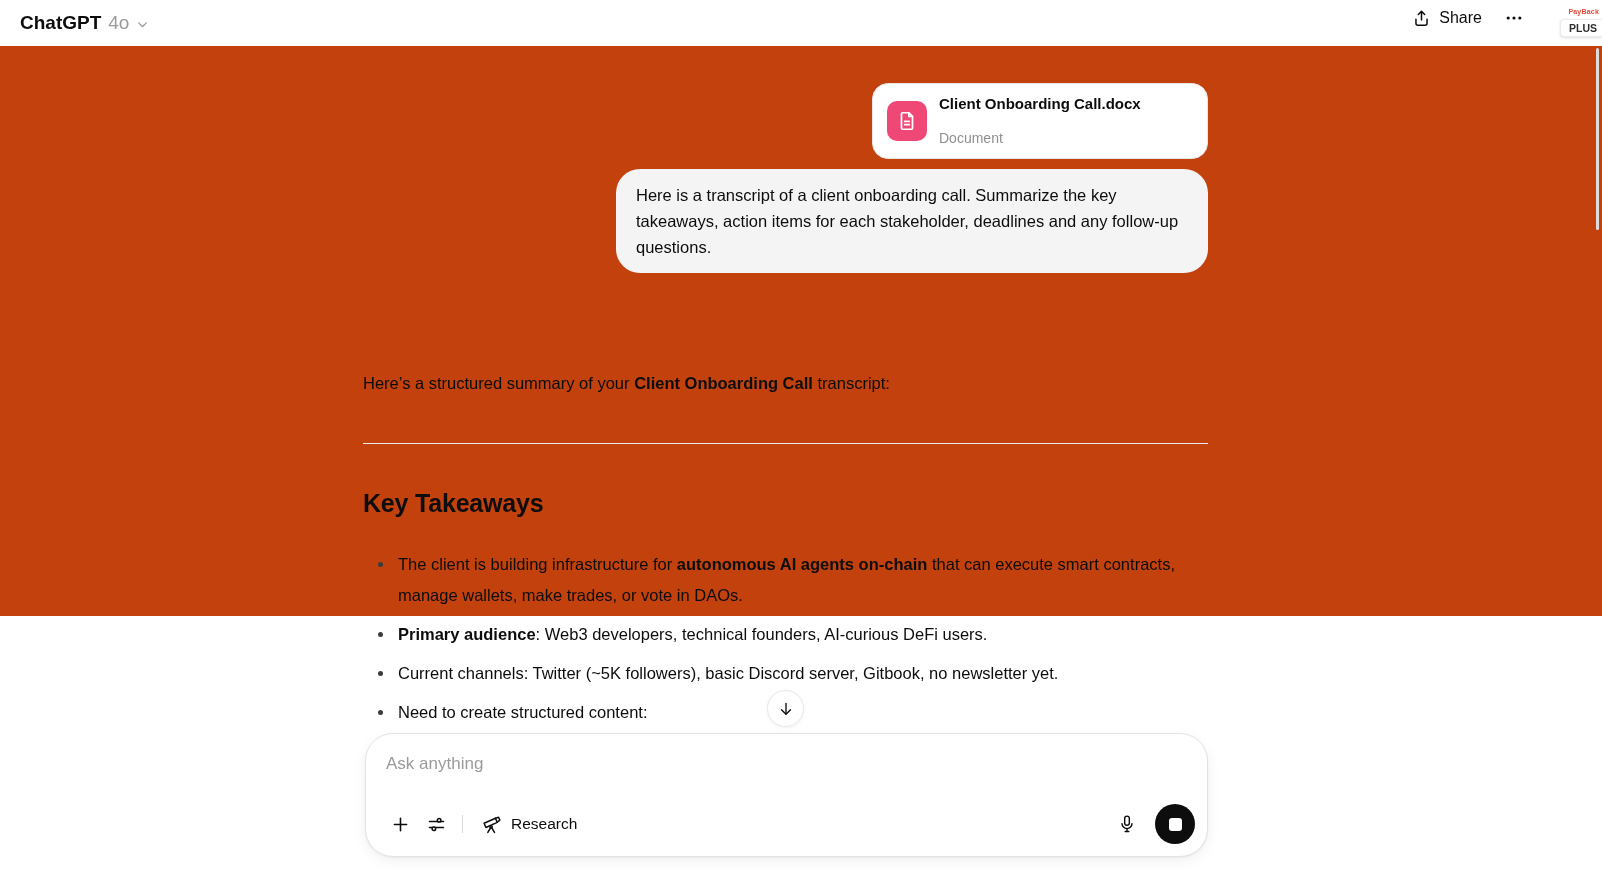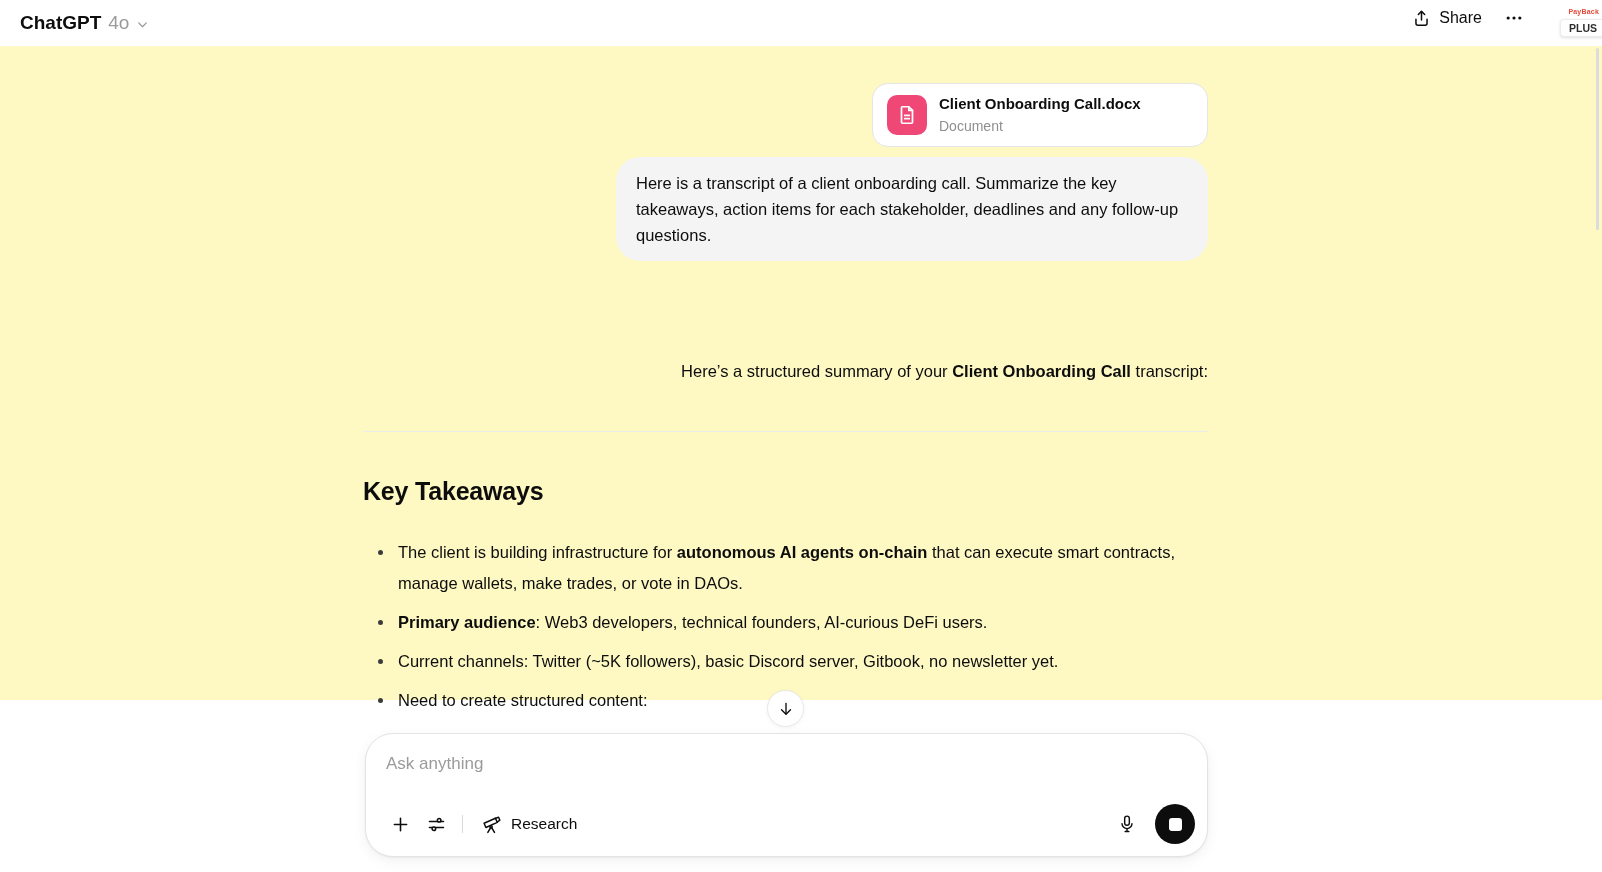--- a/index.html
+++ b/index.html
@@ -1,18 +1,18 @@
 <!DOCTYPE html>
 <html><head>
 <meta charset="utf-8">
 <style>
   * { margin:0; padding:0; box-sizing:border-box; }
   html,body { width:1602px; height:872px; overflow:hidden; background:#fff;
               font-family:"Liberation Sans","DejaVu Sans",sans-serif; color:#0d0d0d; }
-  .screen { position:relative; width:1602px; height:700px; background:#fef9c3; }
+  .screen { position:relative; width:1602px; height:616px; background:#c2410c; }
 
   
   .top-bar { position:absolute; top:0; left:0; right:0; height:46px; background:#fff; z-index:30; }
   .model-switcher { position:absolute; left:14px; top:8px; display:flex; align-items:center; gap:7px;
                     padding:4px 6px; border-radius:8px; cursor:pointer; }
   .app-title { font-size:19px; font-weight:600; color:#0d0d0d; }
   .model-name { font-size:19px; font-weight:400; color:#9b9b9b; }
   .chev { margin-top:2px; }
   .header-right { position:absolute; right:78px; top:8px; display:flex; align-items:center; gap:22px; }
   .share-btn { display:flex; align-items:center; gap:8px; background:none; border:none; cursor:pointer;
@@ -25,27 +25,27 @@
                color:#2d2d2d; padding:2px 7px 2px 8px; }
 
   
   .content { position:absolute; left:363px; top:0; width:845px; }
   .attachment-card { margin-top:83px; margin-left:auto; width:336px; min-height:62px;
                      background:#fff; border:1px solid #e5e5e5; border-radius:16px;
                      display:flex; align-items:center; gap:12px; padding:10px 14px; cursor:pointer; }
   .doc-icon { width:40px; height:40px; border-radius:10px; background:#ef4877; flex:0 0 auto;
               display:flex; align-items:center; justify-content:center; }
   .att-title { font-size:15px; font-weight:600; color:#0d0d0d; line-height:20px; }
-  .att-kind  { font-size:14px; font-weight:400; color:#8f8f8f; line-height:19px; margin-top:3px; }
+  .att-kind  { font-size:14px; font-weight:400; color:#8f8f8f; line-height:19px; margin-top:15px; }
 
   .user-bubble { margin-top:10px; margin-left:auto; max-width:592px; background:#f4f4f4;
                  border-radius:24px; padding:13px 20px; font-size:16.5px; line-height:26px; color:#0d0d0d; }
 
   .assistant { margin-top:97px; font-size:16.5px; }
-  .intro { font-size:16.5px; line-height:26px;text-align:right; }
+  .intro { font-size:16.5px; line-height:26px; }
   .intro b, .bullets b { font-weight:700; }
   .md-divider { border:none; border-top:1px solid #ececec; margin-top:47px; }
   .md-heading { margin-top:45px; font-size:25px; font-weight:700; letter-spacing:-.2px; color:#0d0d0d; }
   .bullets { list-style:none; margin-top:31px; }
   .bullets li { position:relative; padding-left:35px; font-size:16.5px; line-height:31px;
                 margin-bottom:8px; color:#0d0d0d; }
   .bullets li::before { content:""; position:absolute; left:15px; top:13px; width:5px; height:5px;
                         border-radius:50%; background:#3c3c3c; }
 
   

